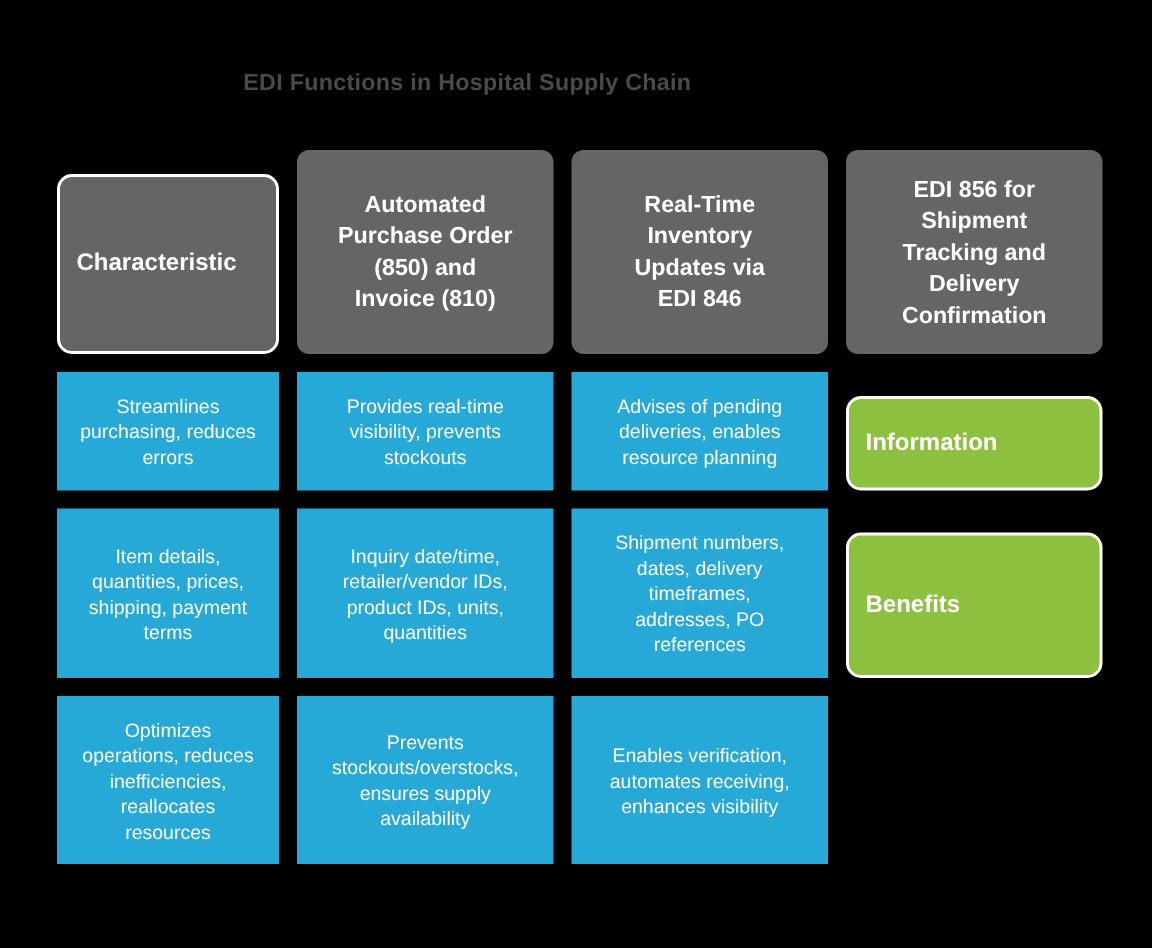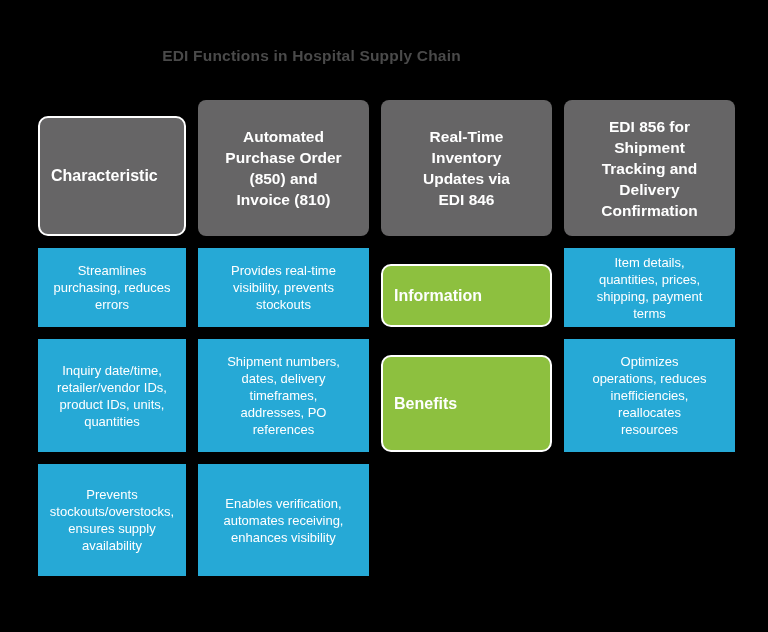--- a/index.html
+++ b/index.html
@@ -88,20 +88,23 @@
 Tracking and
 Delivery
 Confirmation</div>
 
   <div class="cell body-cell">Streamlines
 purchasing, reduces
 errors</div>
   <div class="cell body-cell">Provides real-time
 visibility, prevents
 stockouts</div>
+  <div class="cell body-cell">Advises of pending
+deliveries, enables
+resource planning</div>
 
   <div class="cell label-cell green">Information</div>
   <div class="cell body-cell">Item details,
 quantities, prices,
 shipping, payment
 terms</div>
   <div class="cell body-cell">Inquiry date/time,
 retailer/vendor IDs,
 product IDs, units,
 quantities</div>

